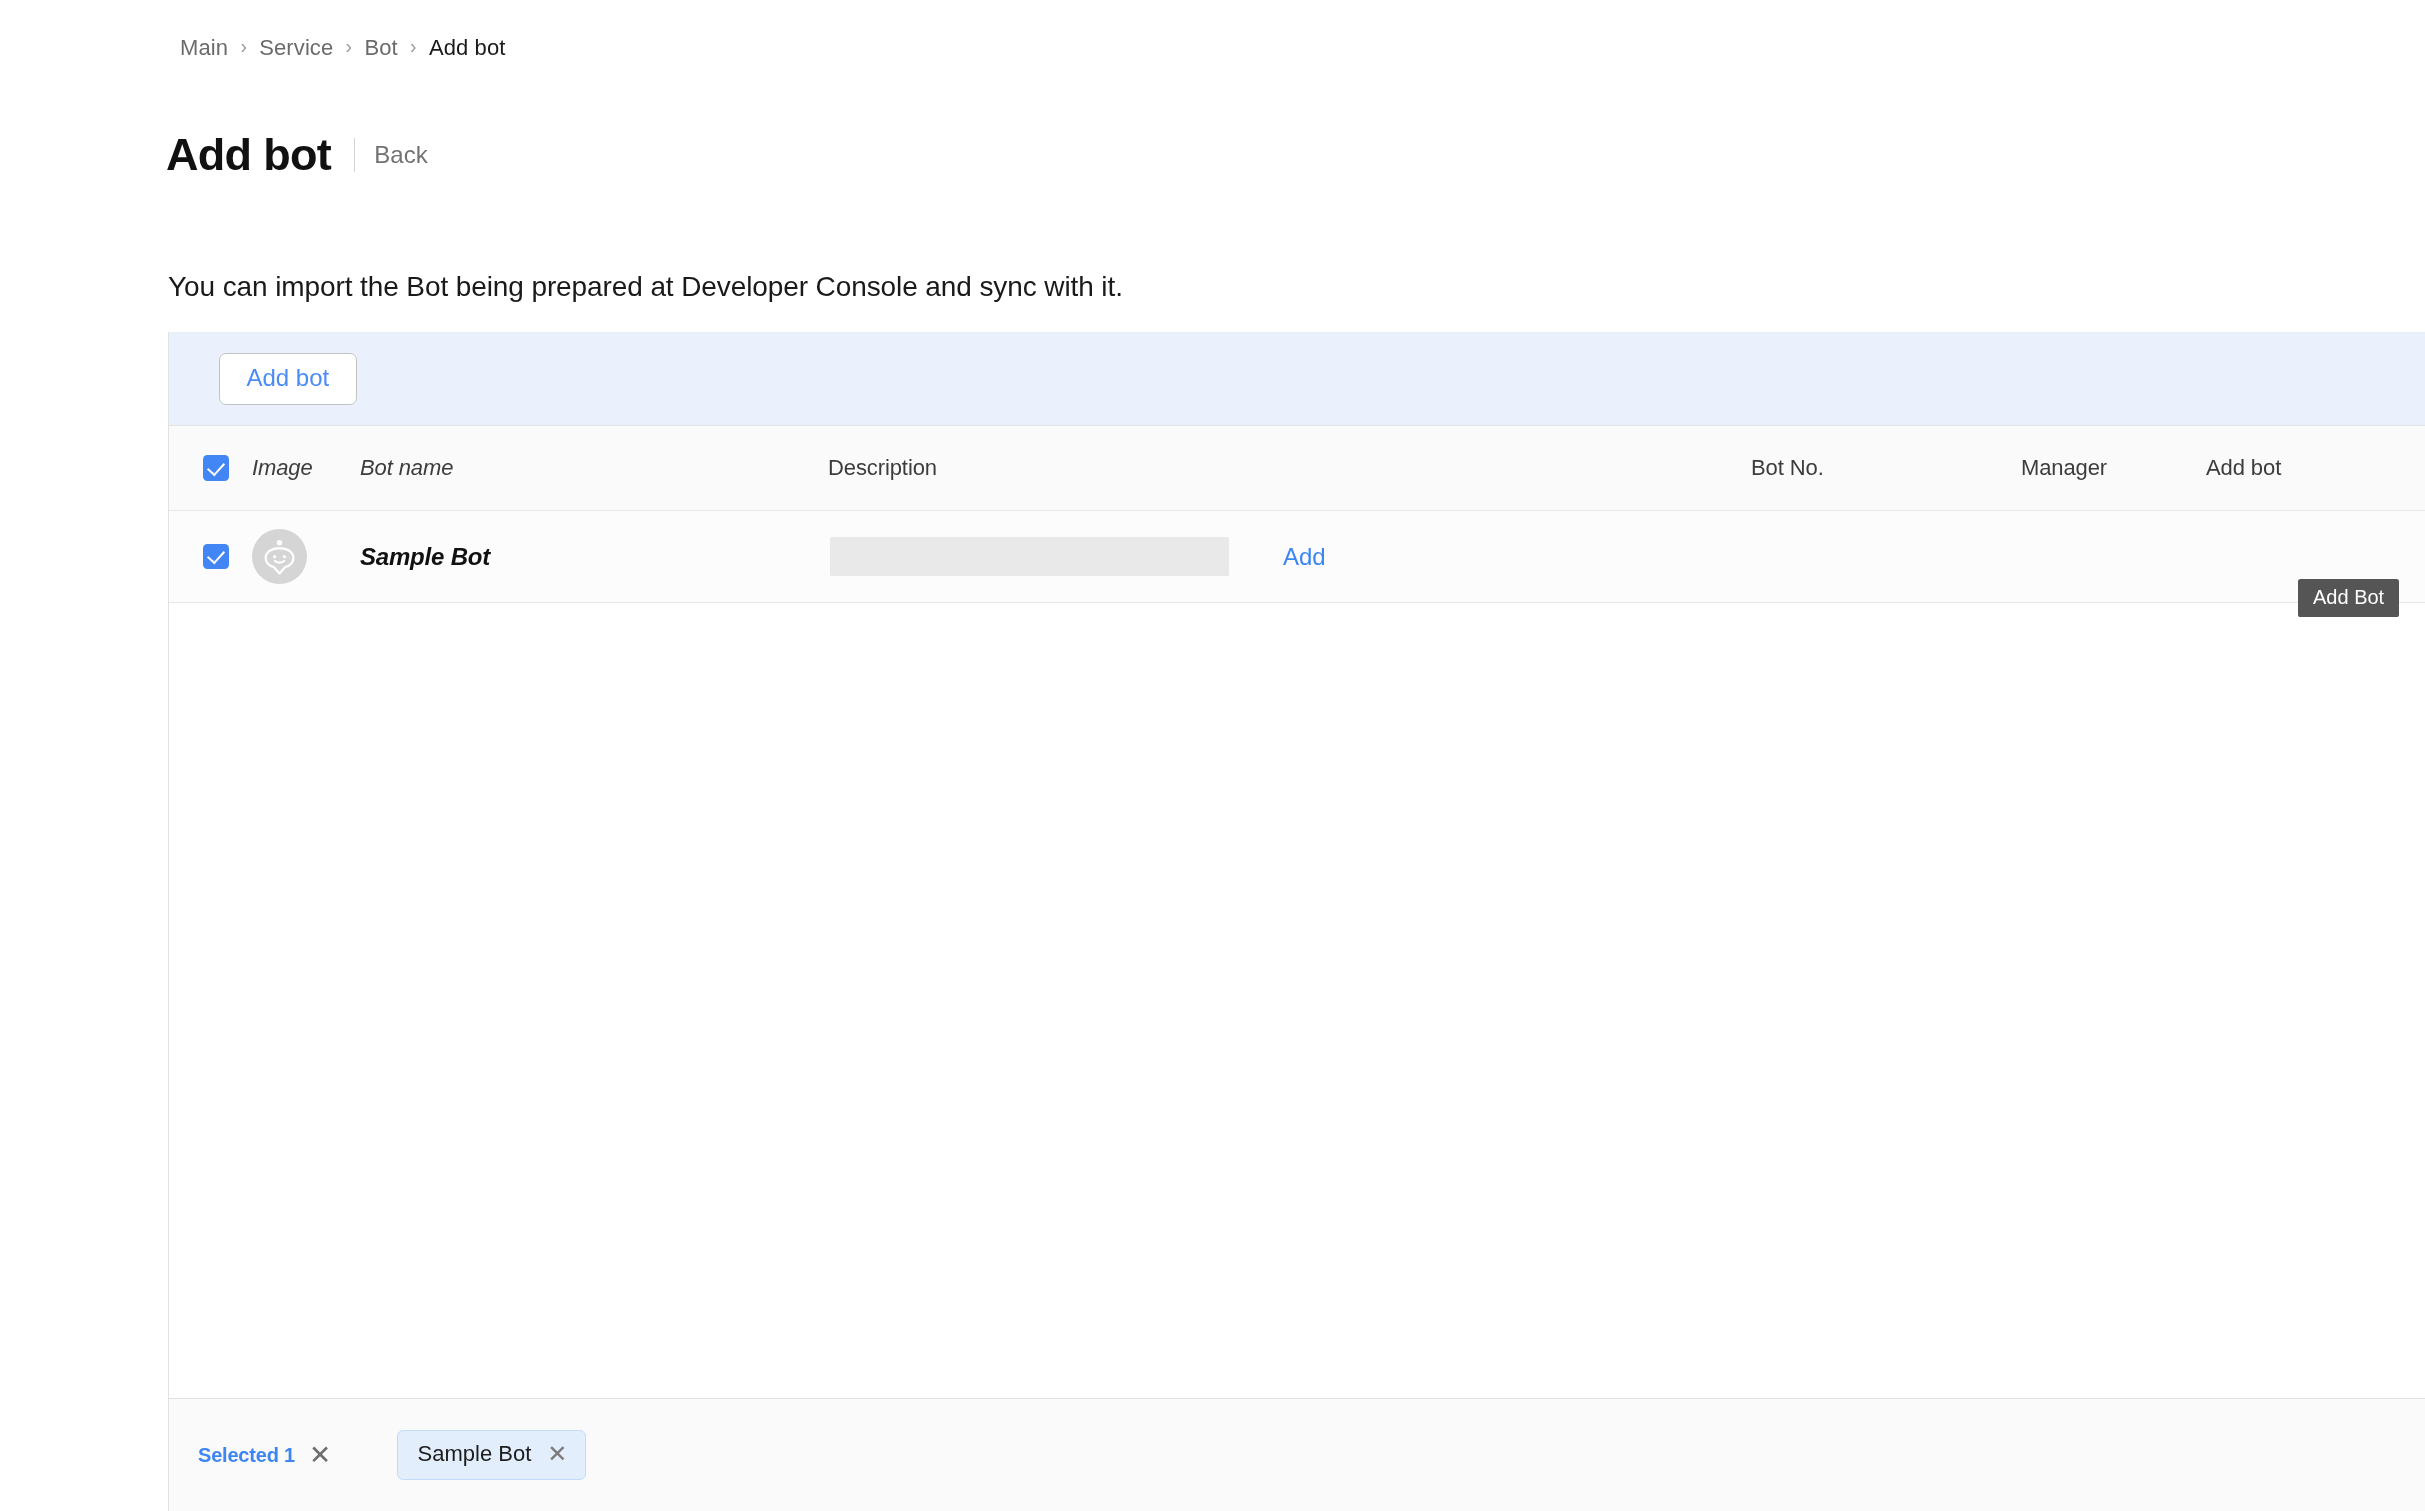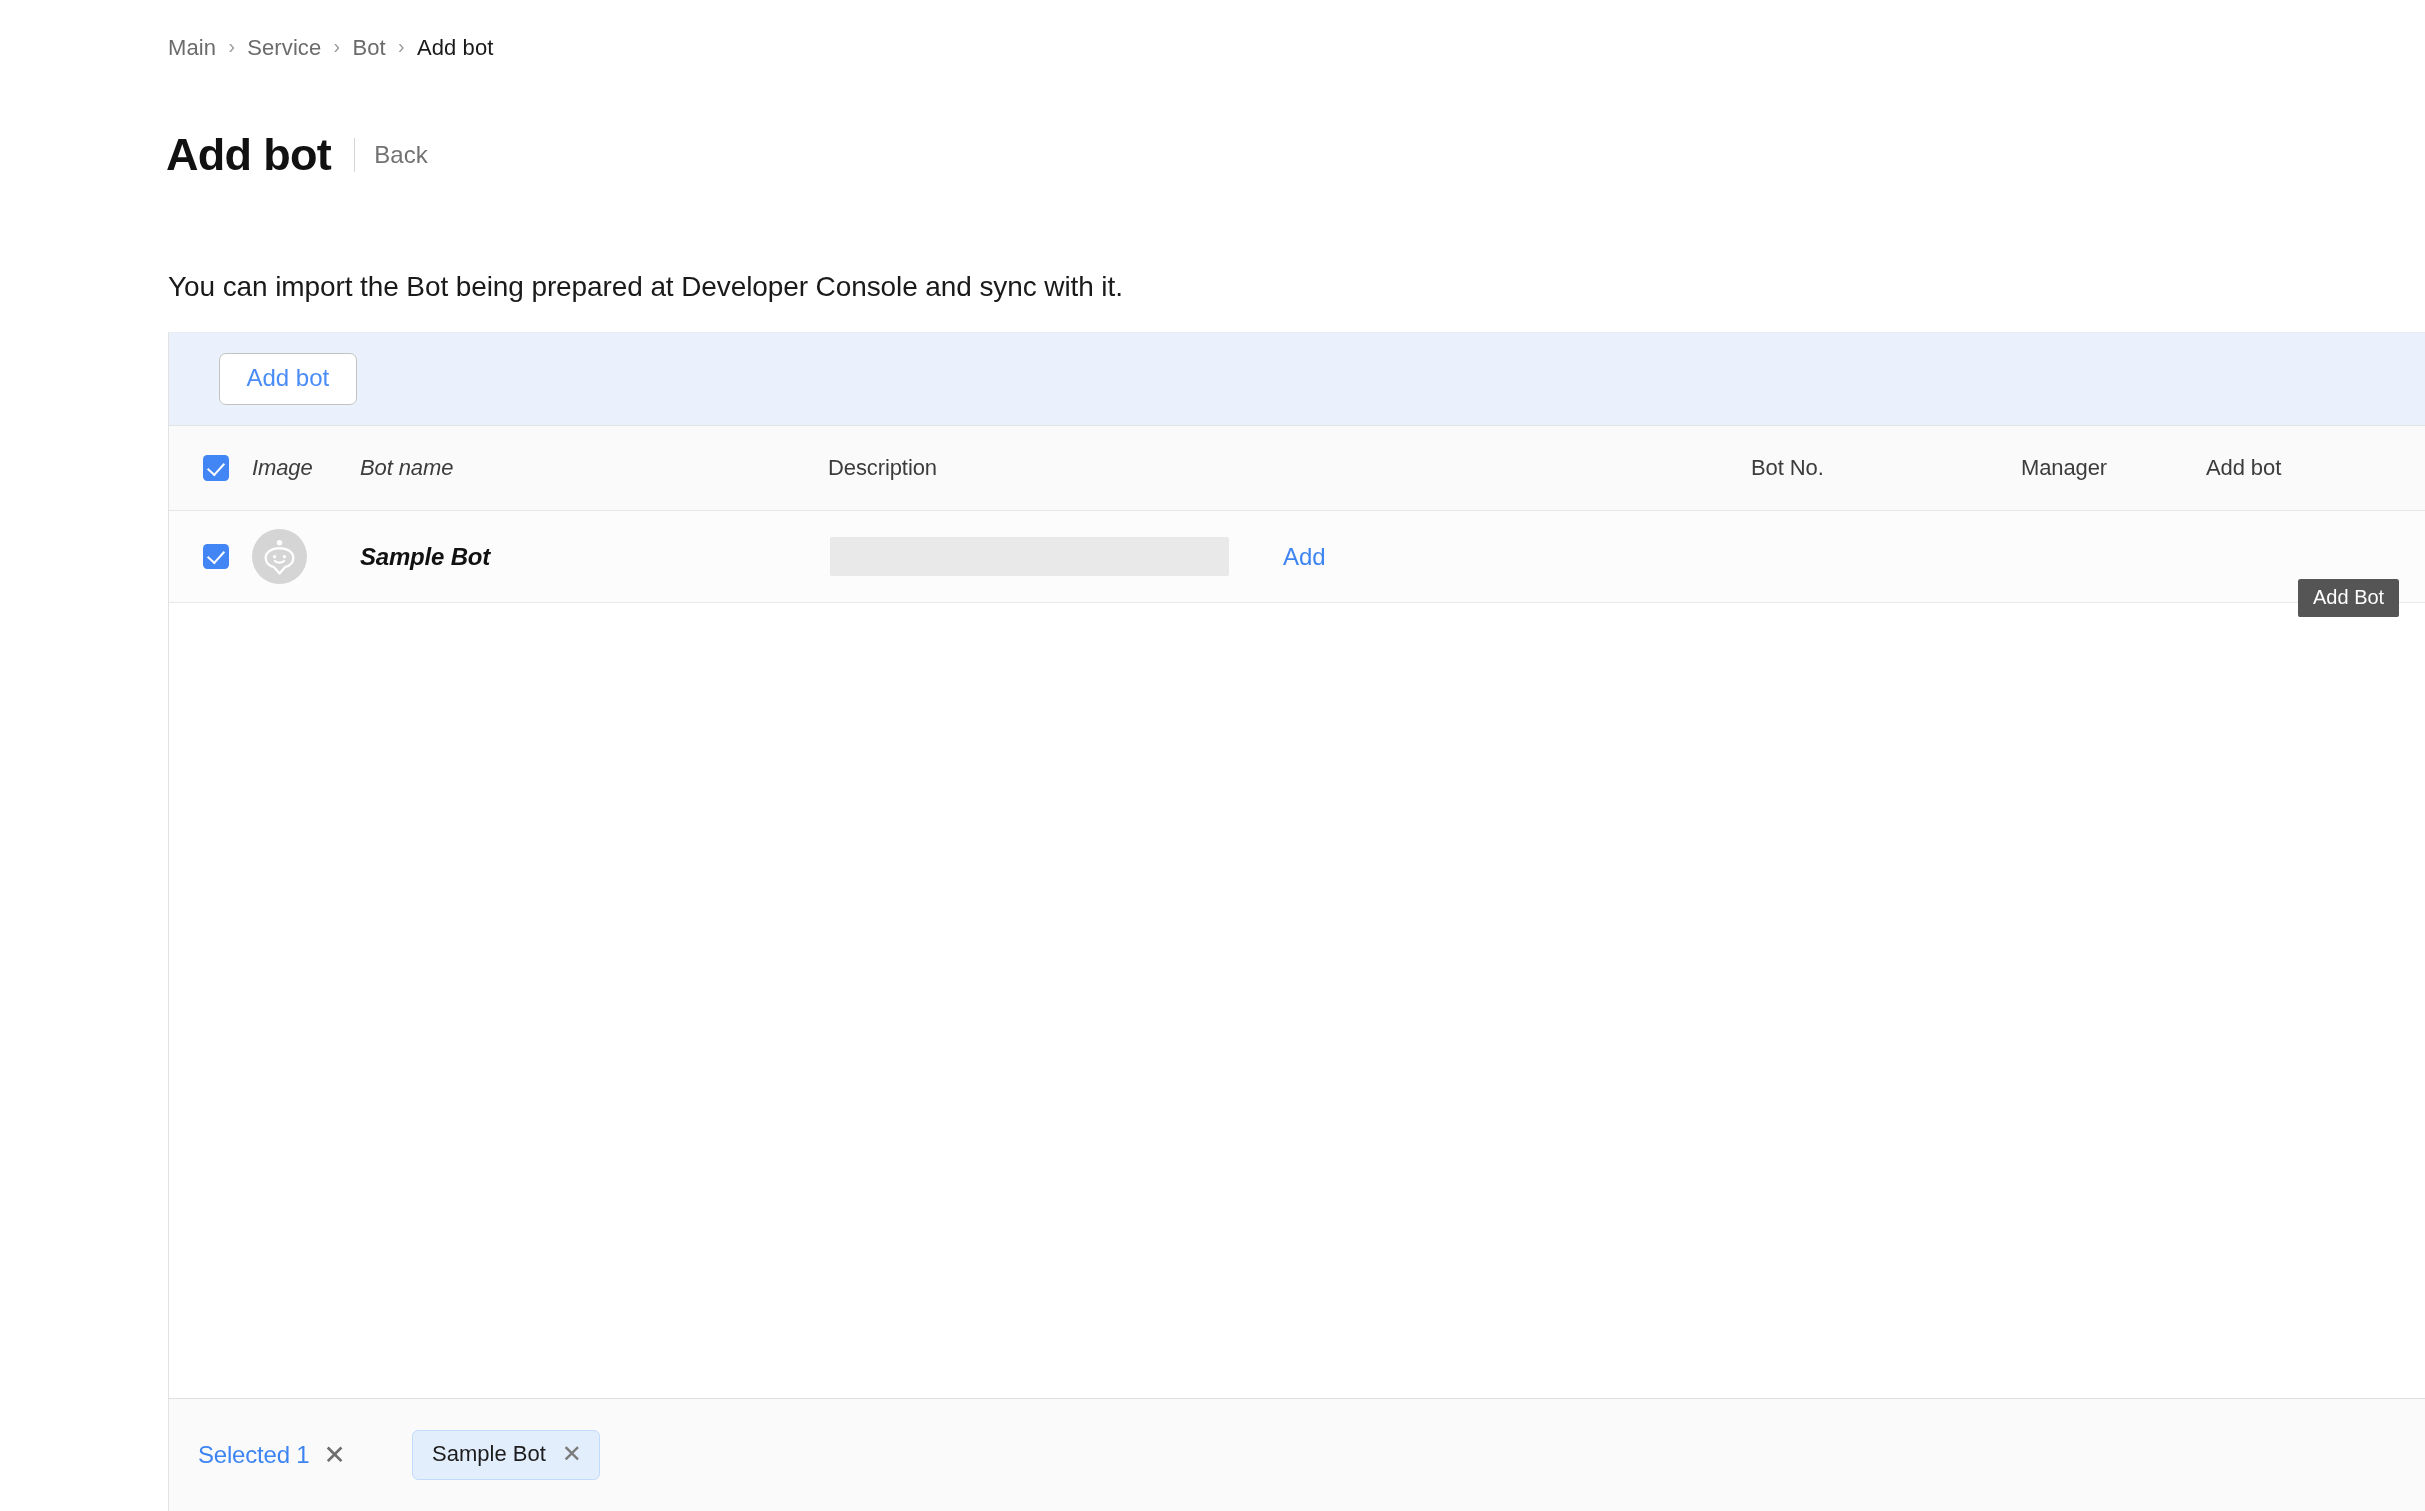--- a/index.html
+++ b/index.html
@@ -8,21 +8,21 @@
     width: 2426px; height: 1512px;
     background: #ffffff;
     font-family: "Liberation Sans", sans-serif;
     color: #1a1a1a;
     overflow: hidden;
   }
 
   
   .breadcrumb {
     position: absolute;
-    left: 168px; top: 35px;
+    left: 180px; top: 35px;
     display: flex; align-items: center;
     font-size: 22px;
     letter-spacing: 0.1px;
   }
   .crumb { color: #6b6b6b; }
   .crumb.current { color: #1a1a1a; }
   .crumb-sep {
     color: #9a9a9a;
     margin: 0 12.3px;
     font-size: 19.4px;
@@ -200,22 +200,22 @@
     left: 168px; top: 1398px;
     width: 2258px; height: 113px;
     background: #fafafa;
     border-top: 0.9px solid #e0e0e0;
     border-left: 0.9px solid #e2e2e2;
     border-right: 0.9px solid #e2e2e2;
     display: flex; align-items: center;
     padding-left: 29px;
   }
   .selected-label {
-    font-size: 24px;
-    font-weight: normal;
+    font-size: 20px;
+    font-weight: bold;
     color: #3d85f2;
     letter-spacing: -0.2px;
   }
   .x-icon {
     display: inline-block;
     margin-left: 14px;
     color: #6e6e6e;
     font-size: 26.5px;
     line-height: 1;
     cursor: pointer;

